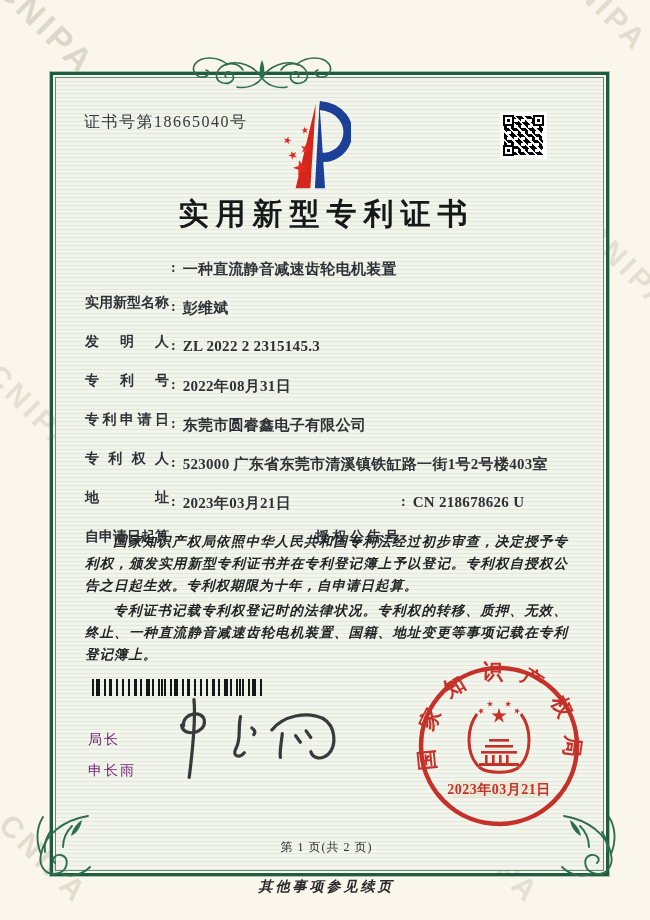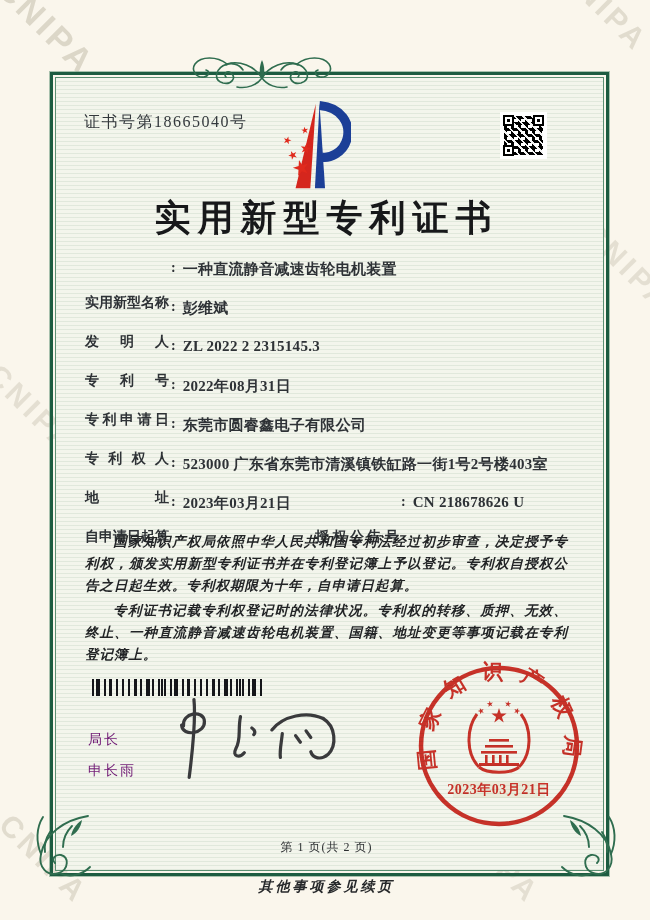--- a/index.html
+++ b/index.html
@@ -44,21 +44,21 @@
     background-image:
       repeating-linear-gradient(45deg, transparent 0 4px, rgba(255,255,255,.95) 4px 6px),
       repeating-linear-gradient(0deg,#000 0 3px,transparent 3px 6px),
       repeating-linear-gradient(90deg,#000 0 3px,transparent 3px 7px);
   }
   .qr-f{ position:absolute; width:11px; height:11px; border:2px solid #000; background:#fff; box-sizing:border-box;}
   .qr-f::after{content:''; position:absolute; left:2px; top:2px; width:3px; height:3px; background:#000;}
   .qr-f.tl{left:3px;top:3px}.qr-f.tr{right:3px;top:3px}.qr-f.bl{left:3px;bottom:3px}
   .cert-title{
     position:absolute; left:50px; top:194px; width:553px; z-index:3;
-    text-align:center; font-size:36px; font-weight:bold; letter-spacing:7px;
+    text-align:center; font-size:30px; font-weight:bold; letter-spacing:7px;
     color:#17181a;
   }
   
   .fields{ position:absolute; left:85px; top:260px; width:483px; z-index:3; }
   .frow{ display:flex; align-items:flex-start; height:22px; margin-bottom:17px; }
   .flabel{
     display:inline-block; width:84px; flex:0 0 84px;
     font-size:14px; font-weight:600; color:#2e3236;
     text-align:justify; text-align-last:justify; white-space:nowrap;margin-top:34px;
   }

